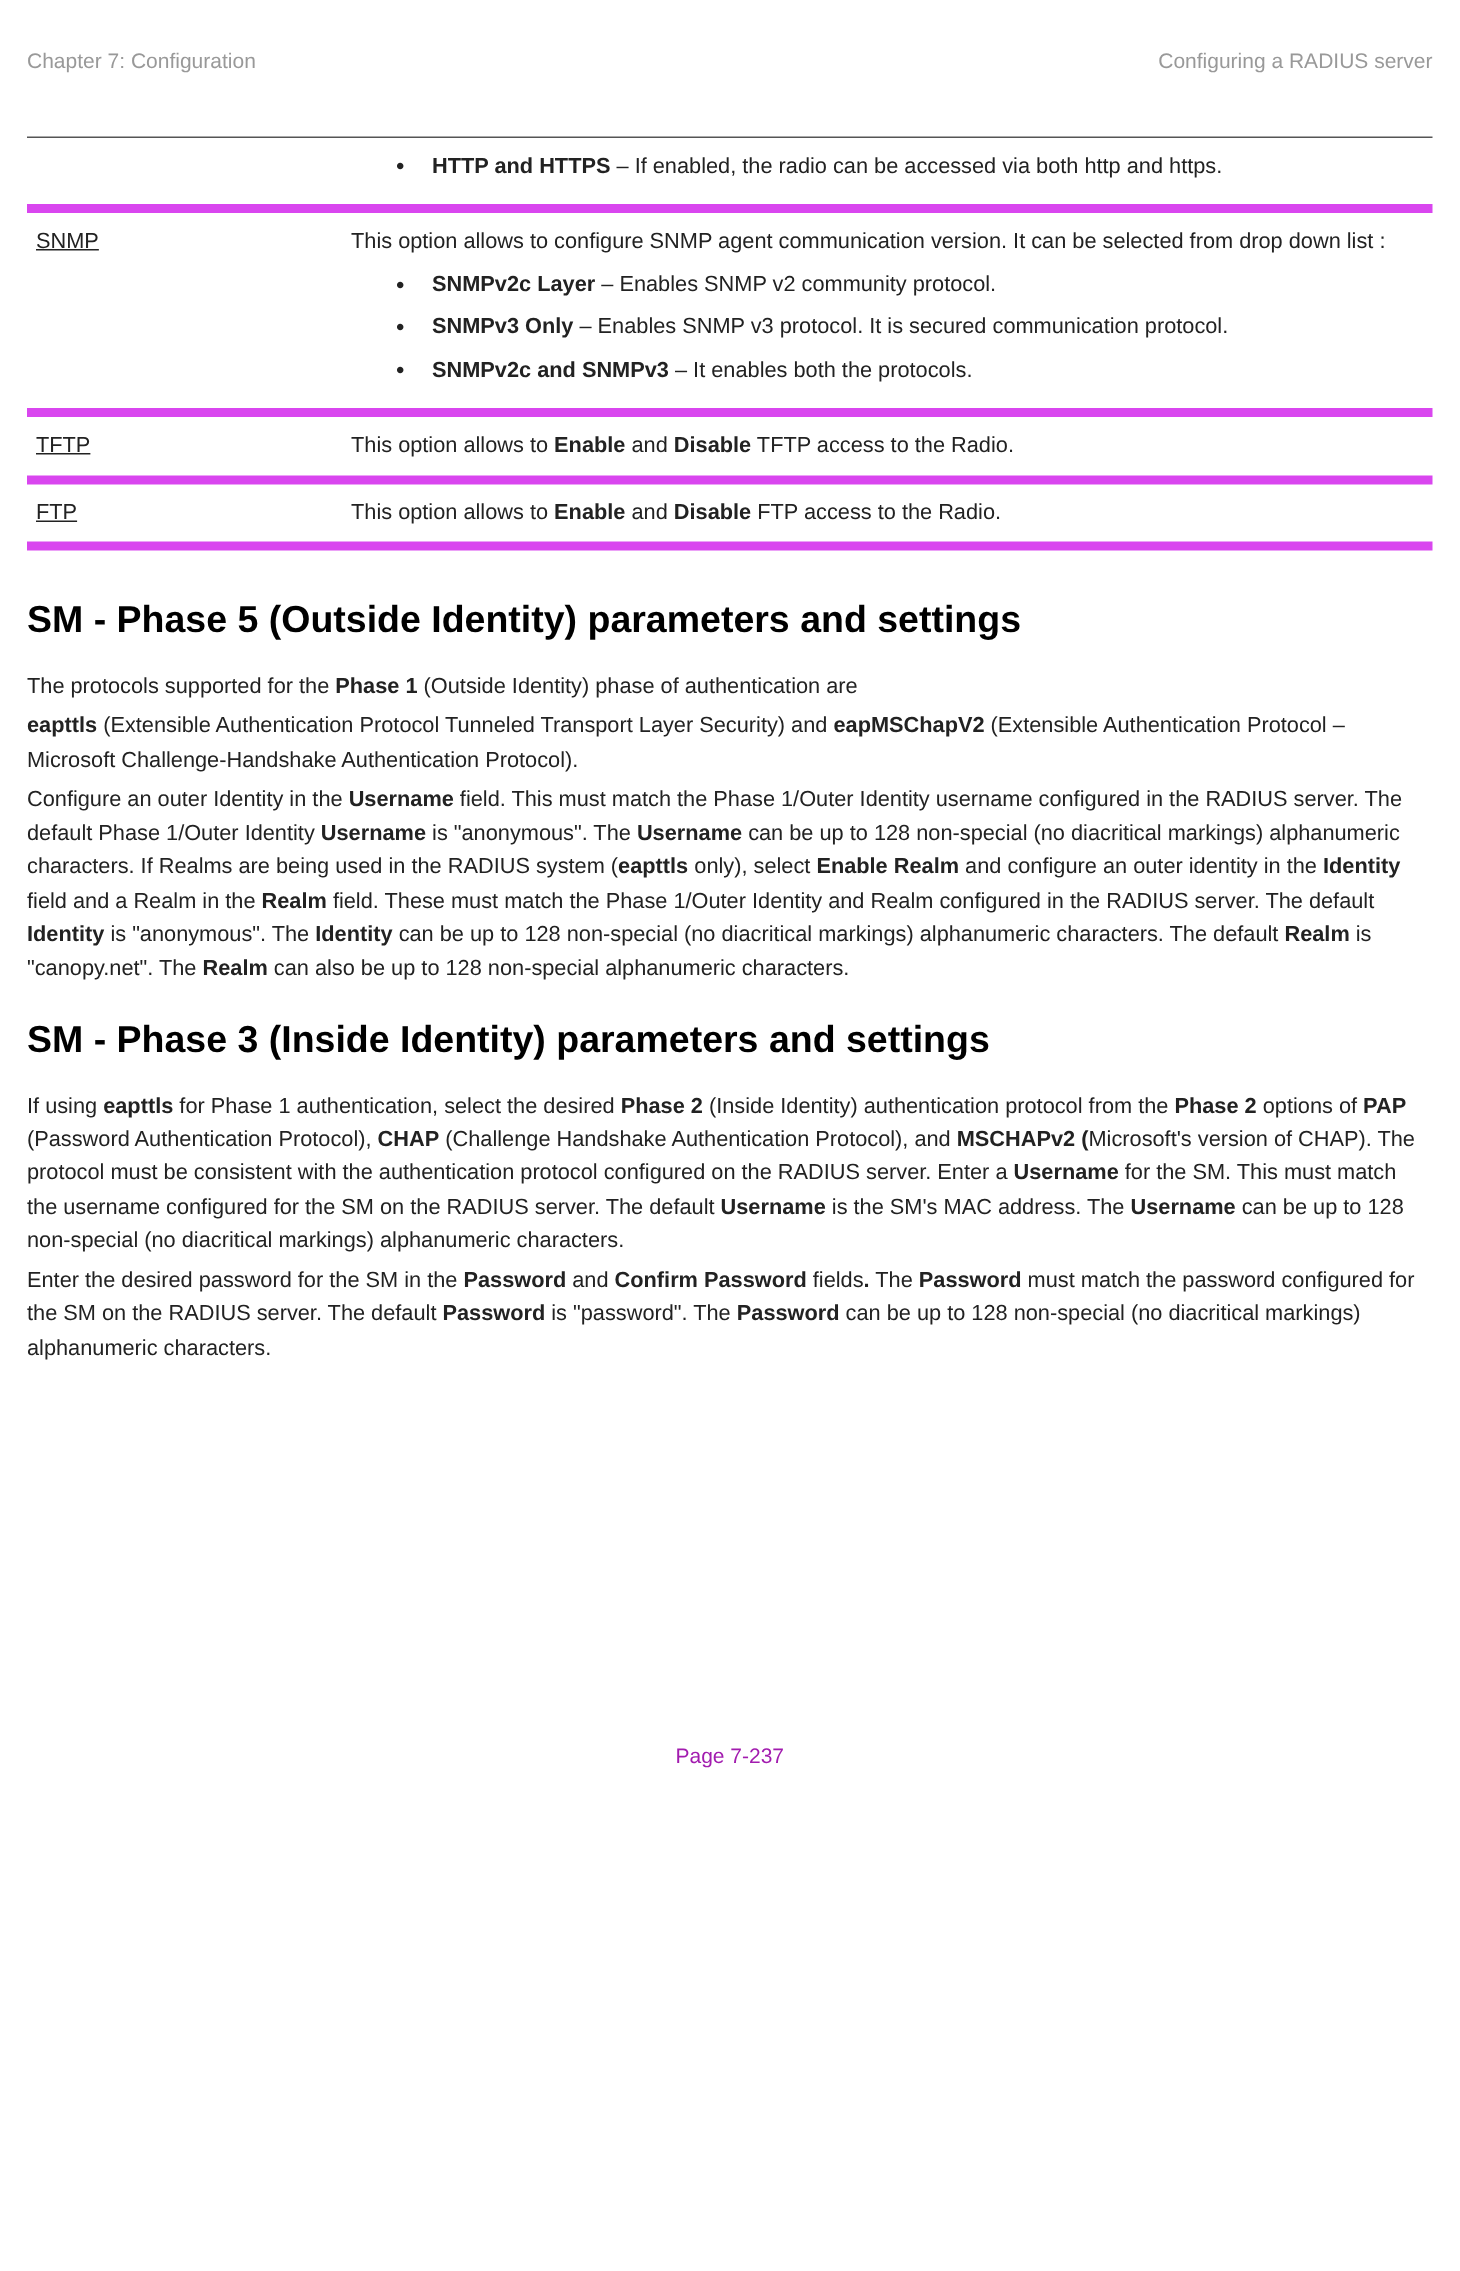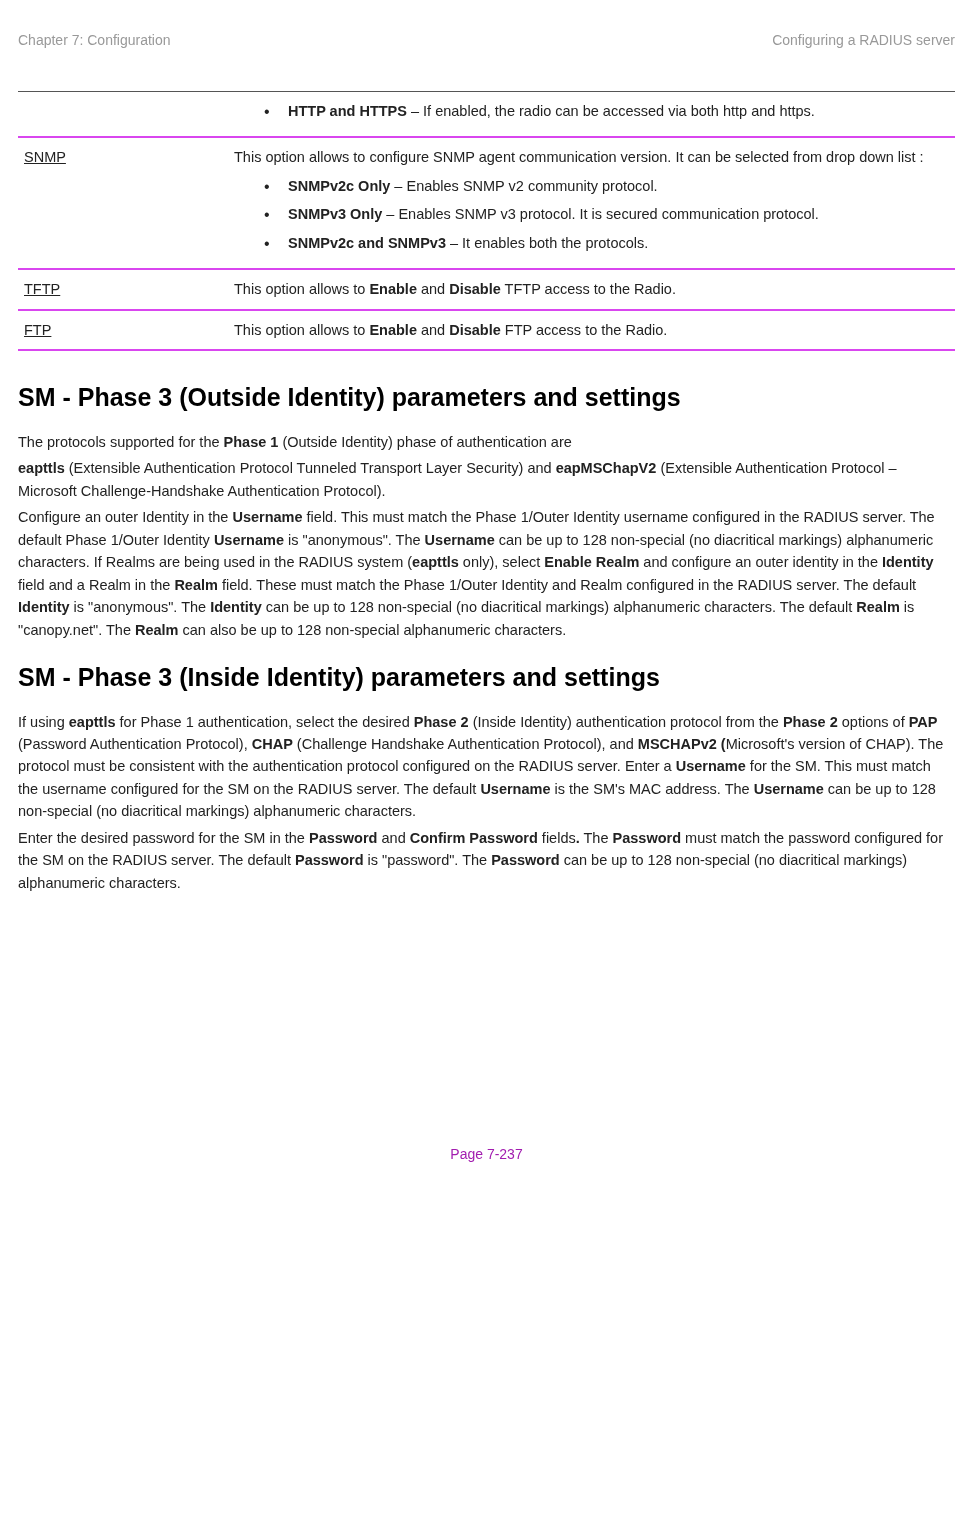--- a/index.html
+++ b/index.html
@@ -25,21 +25,21 @@
     }
     table {
       width: 100%;
       border-collapse: collapse;
       margin-bottom: 28px;
     }
     td {
       vertical-align: top;
       padding: 8px 6px;
       border-top: 1px solid #555;
-      border-bottom: 2px solid #d946ef;
+      border-bottom: 6px solid #d946ef;
       font-size: 14.5px;
       line-height: 1.55;
     }
     td.label {
       width: 210px;
       text-decoration: underline;
     }
     td p {
       margin-bottom: 6px;
     }
@@ -100,38 +100,38 @@
       <ul class="bullets">
         <li><b>HTTP and HTTPS</b><span> – If enabled, the radio can be accessed via both http and https.</span></li>
       </ul>
     </td>
   </tr>
   <tr>
     <td class="label">SNMP</td>
     <td>
       <p>This option allows to configure SNMP agent communication version. It can be selected from drop down list :</p>
       <ul class="bullets">
-        <li><b>SNMPv2c Only</b><span> – Enables SNMP v2 community protocol.</span></li>
+        <li><b>SNMPv2c Layer</b><span> – Enables SNMP v2 community protocol.</span></li>
         <li><b>SNMPv3 Only</b><span> – Enables SNMP v3 protocol. It is secured communication protocol.</span></li>
         <li><b>SNMPv2c and SNMPv3</b><span> – It enables both the protocols.</span></li>
       </ul>
     </td>
   </tr>
   <tr>
     <td class="label">TFTP</td>
     <td><span>This option allows to </span><b>Enable</b><span> and </span><b>Disable</b><span> TFTP access to the Radio.</span></td>
   </tr>
   <tr>
     <td class="label">FTP</td>
     <td><span>This option allows to </span><b>Enable</b><span> and </span><b>Disable</b><span> FTP access to the Radio.</span></td>
   </tr>
 </tbody>
   </table>
 
-<h2>SM - Phase 3 (Outside Identity) parameters and settings</h2>
+<h2>SM - Phase 5 (Outside Identity) parameters and settings</h2>
 
 <div class="body-text">
   <p><span>The protocols supported for the </span><b>Phase 1</b><span> (Outside Identity) phase of authentication are</span></p>
   <p><b>eapttls</b><span> (Extensible Authentication Protocol Tunneled Transport Layer Security) and </span><b>eapMSChapV2</b><span> (Extensible Authentication Protocol – Microsoft Challenge-Handshake Authentication Protocol).</span></p>
   <p><span>Configure an outer Identity in the </span><b>Username</b><span> field. This must match the Phase 1/Outer Identity username configured in the RADIUS server. The default Phase 1/Outer Identity </span><b>Username</b><span> is "anonymous". The </span><b>Username</b><span> can be up to 128 non-special (no diacritical markings) alphanumeric characters. If Realms are being used in the RADIUS system (</span><b>eapttls</b><span> only), select </span><b>Enable Realm</b><span> and configure an outer identity in the </span><b>Identity</b><span> field and a Realm in the </span><b>Realm</b><span> field. These must match the Phase 1/Outer Identity and Realm configured in the RADIUS server. The default </span><b>Identity</b><span> is "anonymous". The </span><b>Identity</b><span> can be up to 128 non-special (no diacritical markings) alphanumeric characters. The default </span><b>Realm</b><span> is "canopy.net". The </span><b>Realm</b><span> can also be up to 128 non-special alphanumeric characters.</span></p>
 </div>
 
 <h2>SM - Phase 3 (Inside Identity) parameters and settings</h2>
 
 <div class="body-text">

